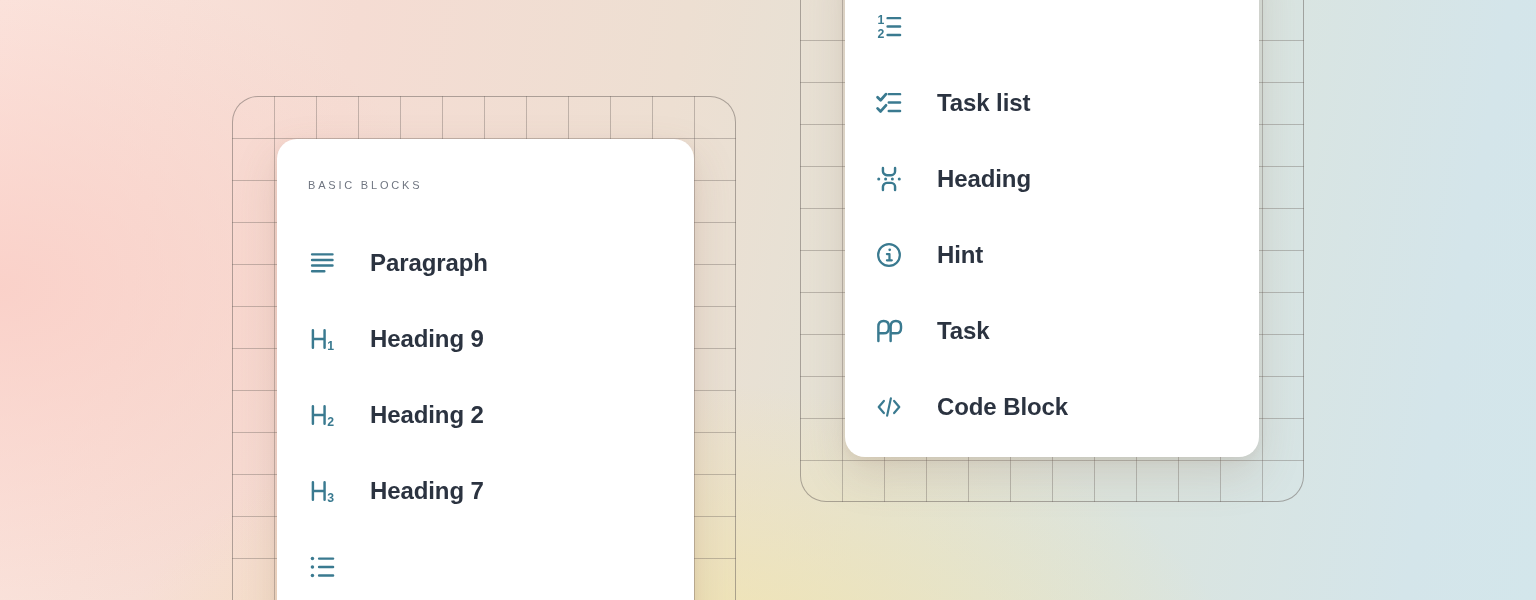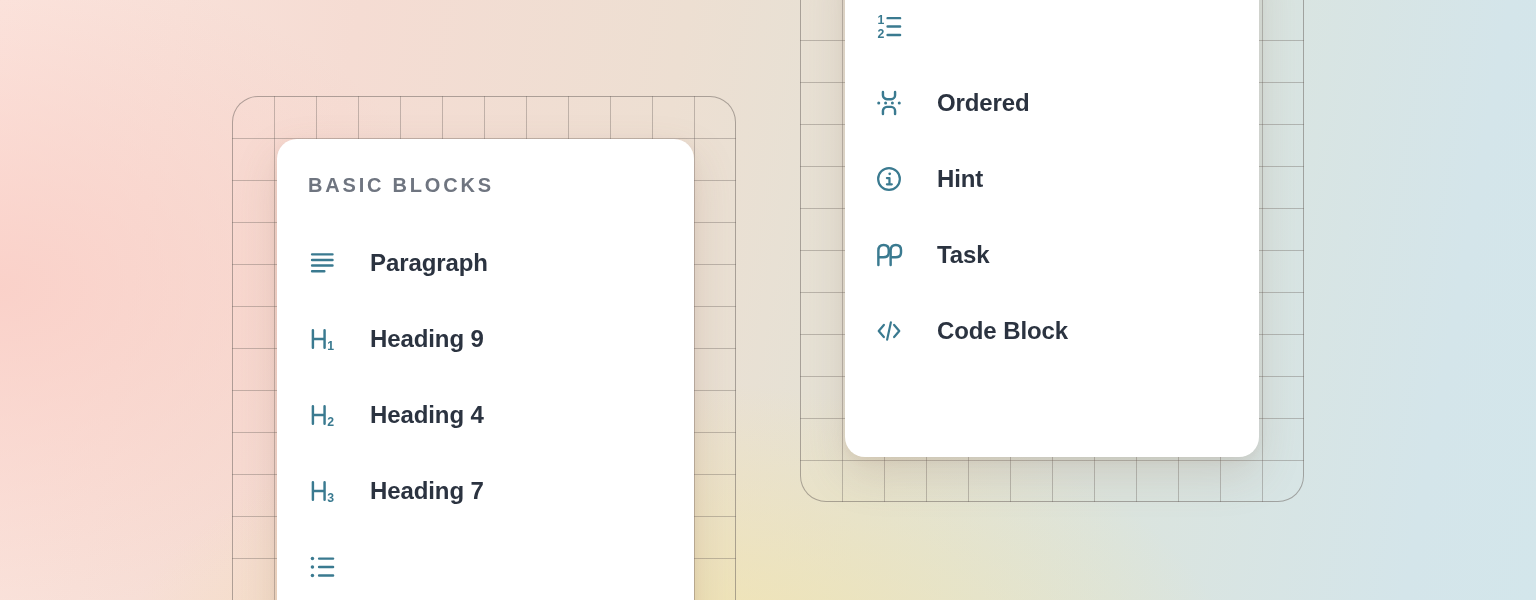--- a/index.html
+++ b/index.html
@@ -33,22 +33,22 @@
     position: absolute;
     background: var(--card-background, #ffffff);
     border-radius: 20px;
     box-shadow: 0 18px 44px rgba(140, 100, 80, 0.18), 0 3px 10px rgba(140, 100, 80, 0.08);
     box-sizing: border-box;
   }
   #card-left  { left: 277px; top: 139px; width: 417px; height: 520px; padding: 36px 0 0 31px; }
   #card-right { left: 845px; top: -58px; width: 414px; height: 515px; padding: 47px 0 0 30px; }
 
   .section-label {
-    font-size: 20px;
-    font-weight: 700;
+    font-size: 11px;
+    font-weight: 400;
     letter-spacing: 2.8px;
     line-height: 20px;
     color: var(--section-label-color, #6F7580);
   }
   .items { margin-top: 30px; }
   .menu-item {
     display: flex;
     align-items: center;
     height: 76px;
     cursor: pointer;
@@ -118,21 +118,21 @@
         <span class="item-label">Heading 9</span>
       </div>
 
       <div class="menu-item">
         <span class="icon">
           <svg viewBox="0 0 24 24">
             <path class="ln" d="M4.2 4.5v15M14.2 4.5v15M4.2 12h10"></path>
             <text class="num" x="16.6" y="21">2</text>
           </svg>
         </span>
-        <span class="item-label">Heading 4</span>
+        <span class="item-label">Heading 2</span>
       </div>
 
       <div class="menu-item">
         <span class="icon">
           <svg viewBox="0 0 24 24">
             <path class="ln" d="M4.2 4.5v15M14.2 4.5v15M4.2 12h10"></path>
             <text class="num" x="16.6" y="21">3</text>
           </svg>
         </span>
         <span class="item-label">Heading 7</span>
@@ -158,33 +158,43 @@
       <div class="menu-item">
         <span class="icon">
           <svg viewBox="0 0 24 24">
             <text class="num" x="2.2" y="9.4">1</text>
             <text class="num" x="2.2" y="21.8">2</text>
             <path class="ln" d="M10.8 4.4h10.7M10.8 11.6h10.7M10.8 18.8h10.7"></path>
           </svg>
         </span>
       </div>
 
+      <div class="menu-item">
+        <span class="icon">
+          <svg viewBox="0 0 24 24">
+            <path class="ln bold" d="M2.2 7l2.6 2.6 4.6-5.2"></path>
+            <path class="ln bold" d="M2.2 16.6l2.6 2.6 4.6-5.2"></path>
+            <path class="ln" d="M11.8 4.4h9.7M11.8 11.6h9.7M11.8 18.8h9.7"></path>
+          </svg>
+        </span>
+        <span class="item-label">Task list</span>
+      </div>
 
       <div class="menu-item">
         <span class="icon">
           <svg viewBox="0 0 24 24">
             <path class="ln" d="M6.8 2.6v2.7a3.4 3.4 0 0 0 3.4 3.4h3.6a3.4 3.4 0 0 0 3.4-3.4V2.6"></path>
             <path class="ln" d="M6.8 21.4v-2.7a3.4 3.4 0 0 1 3.4-3.4h3.6a3.4 3.4 0 0 1 3.4 3.4v2.7"></path>
             <circle class="dot" cx="3.2" cy="12" r="1.3"></circle>
             <circle class="dot" cx="9.1" cy="12" r="1.3"></circle>
             <circle class="dot" cx="14.9" cy="12" r="1.3"></circle>
             <circle class="dot" cx="20.8" cy="12" r="1.3"></circle>
           </svg>
         </span>
-        <span class="item-label">Ordered</span>
+        <span class="item-label">Heading</span>
       </div>
 
       <div class="menu-item">
         <span class="icon">
           <svg viewBox="0 0 24 24">
             <circle class="ln thin" cx="12" cy="12" r="9.3"></circle>
             <circle class="dot" cx="12.6" cy="7.6" r="1.15"></circle>
             <path class="ln thin" d="M10.2 11.2h2.2v5.2M10.2 16.6h4.2"></path>
           </svg>
         </span>

